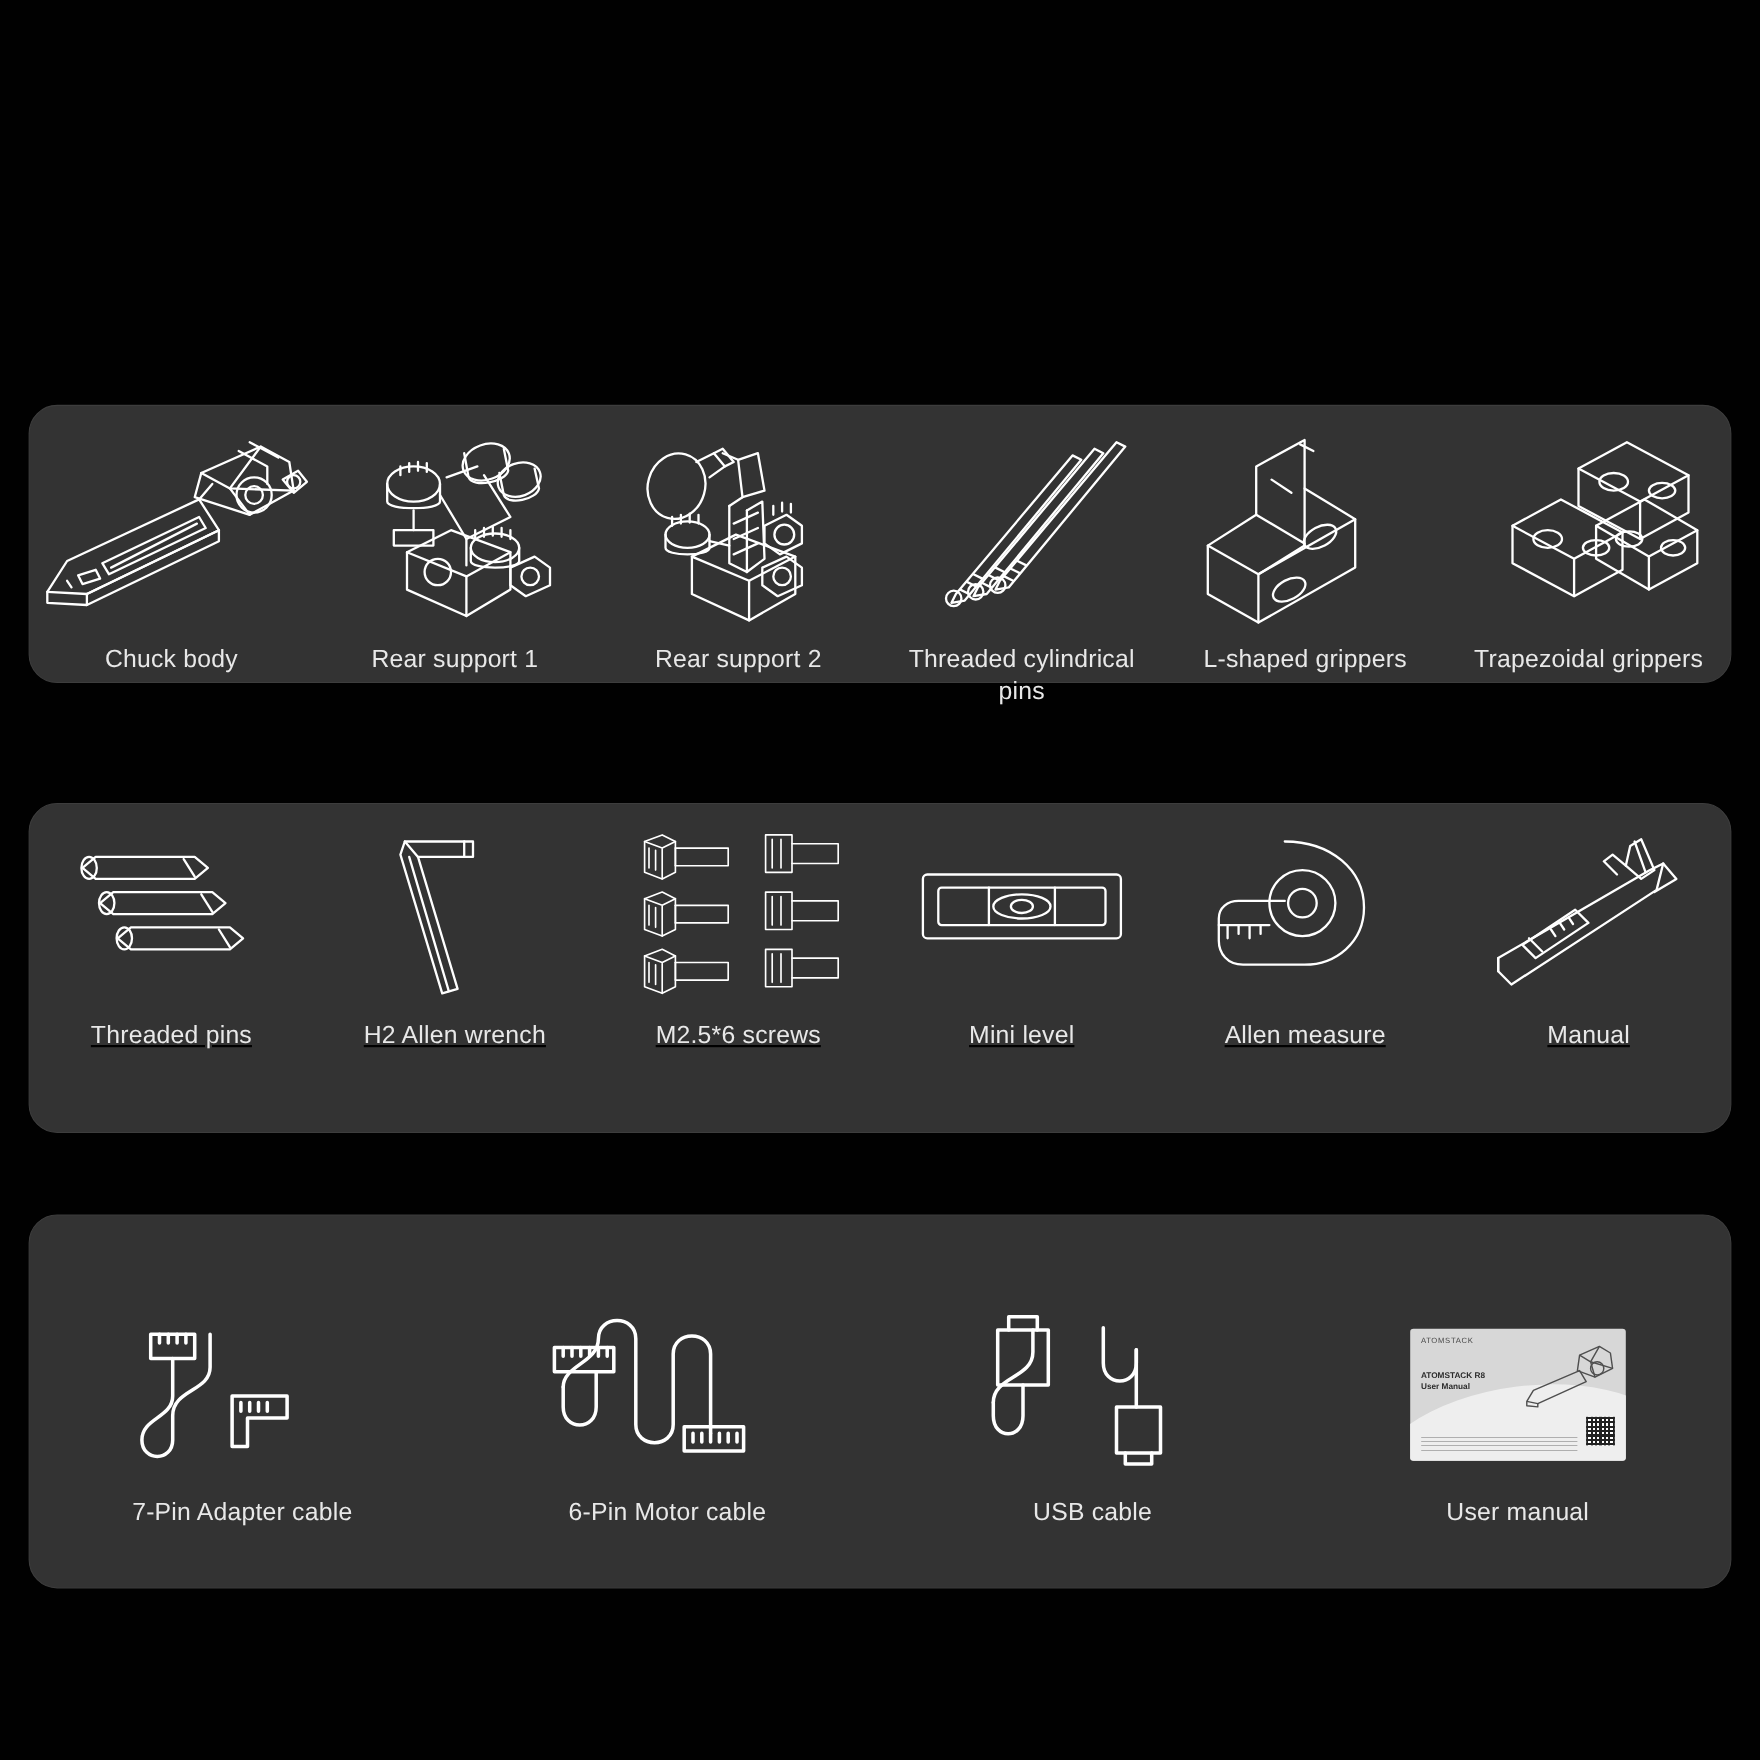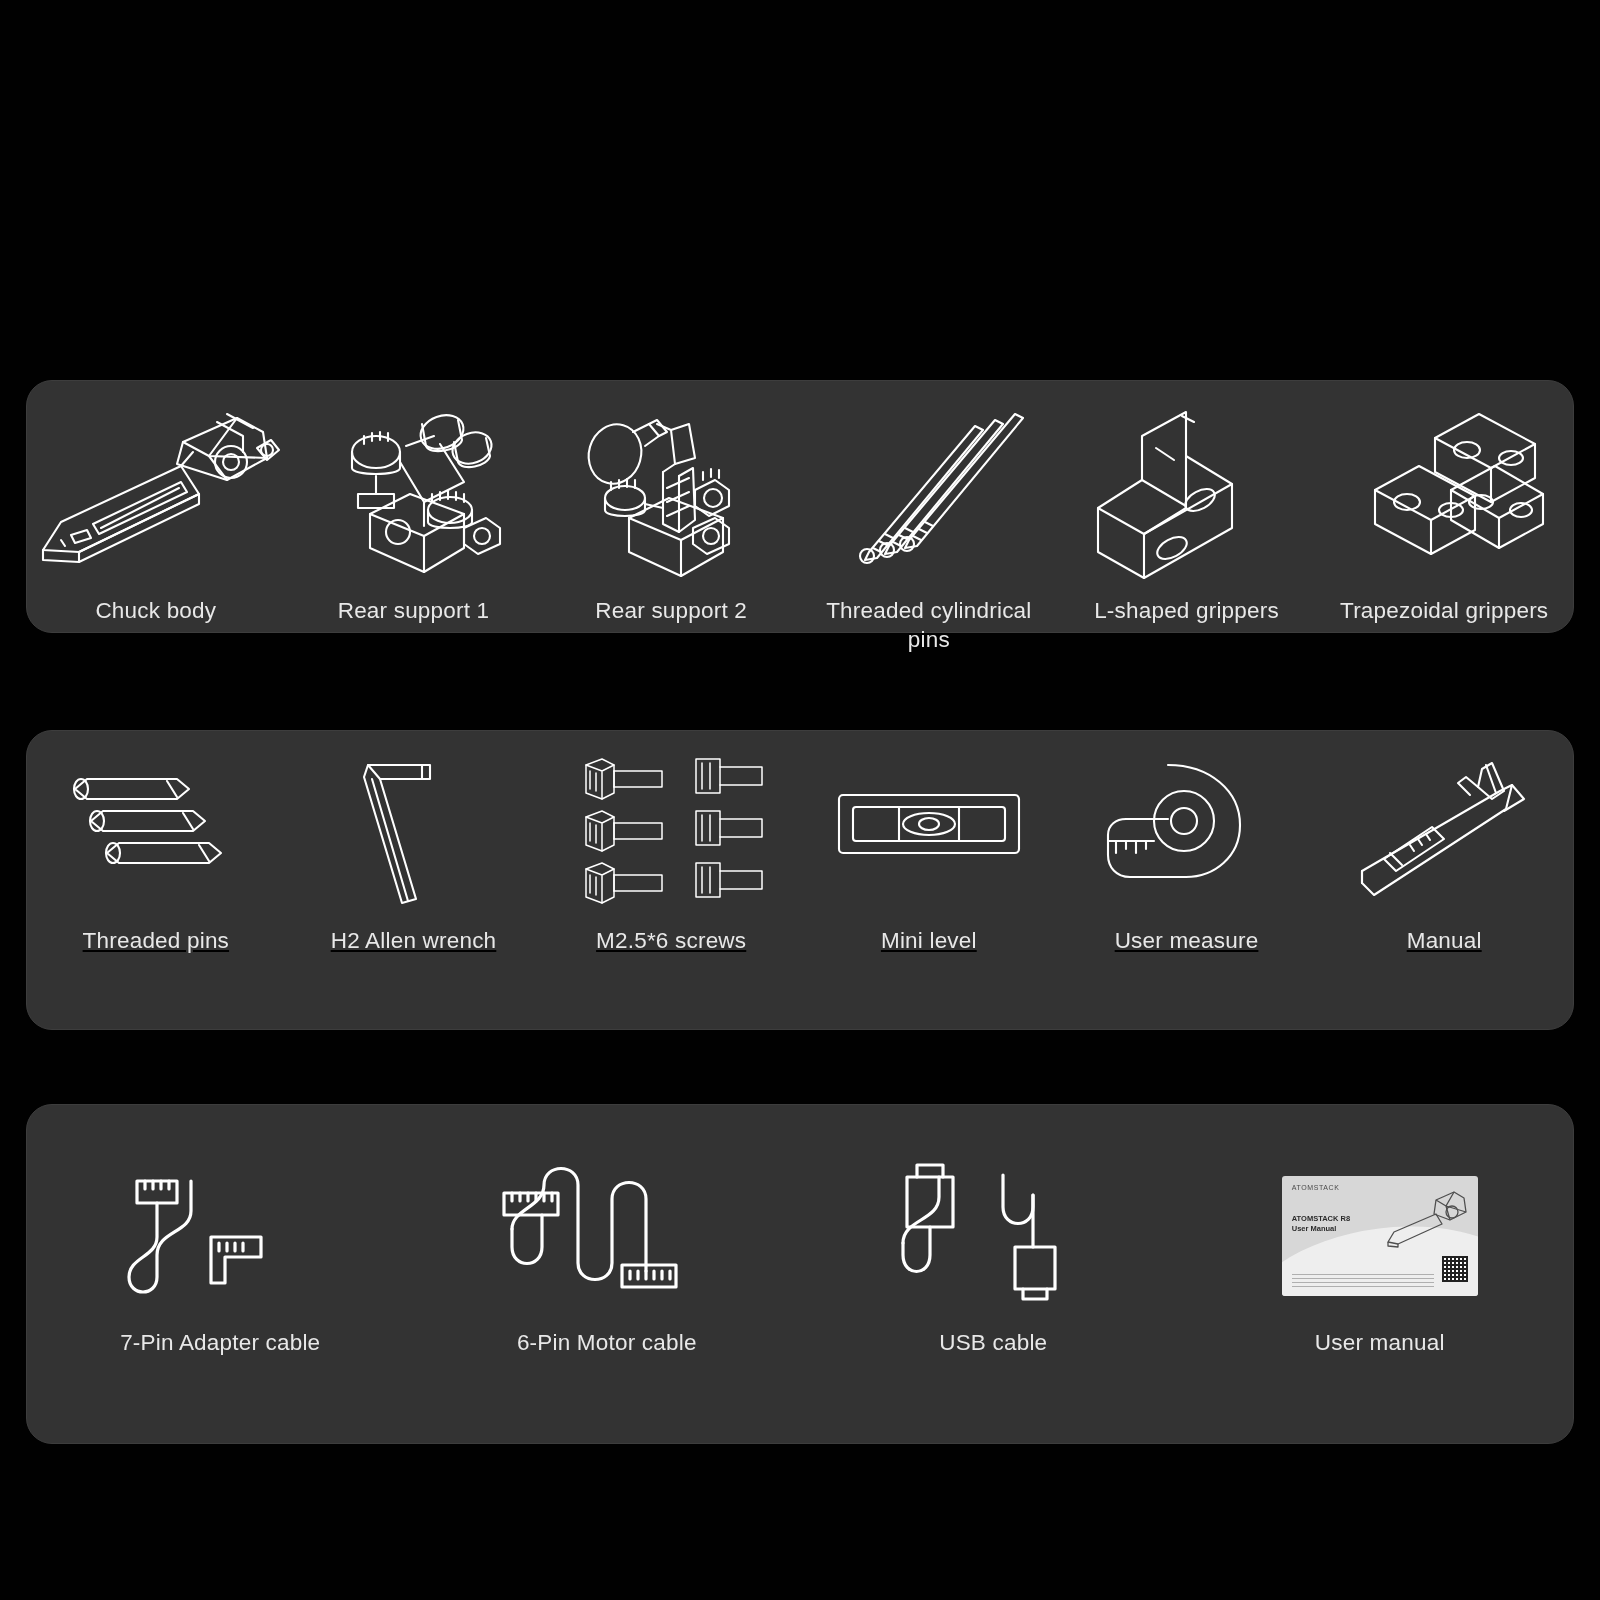--- a/index.html
+++ b/index.html
@@ -19,39 +19,39 @@
     background: #010101;
   }
   .panel {
     position: absolute;
     left: 26px;
     width: 1548px;
     background: #333333;
     border-radius: 26px;
     border: 1px solid #3d3d3d;
   }
-  #panel-0 { top: 380px;  height: 253px; }
+  #panel-0 { top: 368px;  height: 253px; }
   #panel-1 { top: 730px;  height: 300px; text-decoration: underline; }
   #panel-2 { top: 1104px; height: 340px; }
 
   .row {
     display: flex;
     width: 100%;
     height: 100%;
     align-items: flex-start;
   }
   .cell {
     flex: 1 1 0;
     display: flex;
     flex-direction: column;
     align-items: center;
     justify-content: flex-start;
     padding-top: 18px;
   }
-  #panel-2 .cell { padding-top: 46px; }
+  #panel-2 .cell { padding-top: 46px; margin-top: 32px; }
   .art {
     height: 190px;
     display: flex;
     align-items: center;
     justify-content: center;
   }
   #panel-1 .art { height: 170px; }
   #panel-2 .art { height: 170px; }
   .label {
     margin-top: 8px;
@@ -370,21 +370,21 @@
           <svg width="170" height="170" viewBox="0 0 170 170">
             <g class="ln">
               <path d="M66 16 C108 16 138 42 138 76 C138 108 112 128 84 128 L28 128 C14 128 6 118 6 106 L6 86 C6 76 14 70 24 70 L66 70"></path>
               <ellipse cx="82" cy="72" rx="30" ry="30"></ellipse>
               <ellipse cx="82" cy="72" rx="13" ry="13"></ellipse>
               <path d="M6 92 L52 92"></path>
               <path d="M14 92 L14 104 M24 92 L24 100 M34 92 L34 104 M44 92 L44 100"></path>
             </g>
           </svg>
         </div>
-        <div class="label">User measure</div>
+        <div class="label">Allen measure</div>
       </div>
 
       <div class="cell">
         <div class="art">
           <svg width="180" height="170" viewBox="0 0 180 170">
             <g class="ln">
               <path d="M8 134 L20 146 L152 60 L158 36 L146 42 L8 122 Z"></path>
               <path d="M8 122 L8 134"></path>
               <path d="M30 110 L42 122 L90 90 L78 78 Z"></path>
               <path d="M36 104 L48 116"></path>

